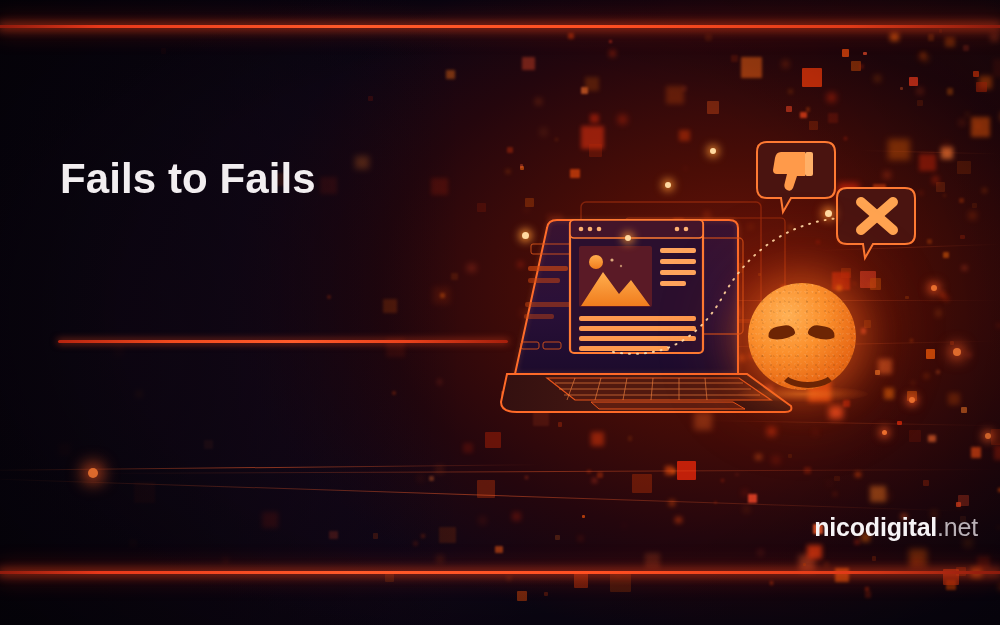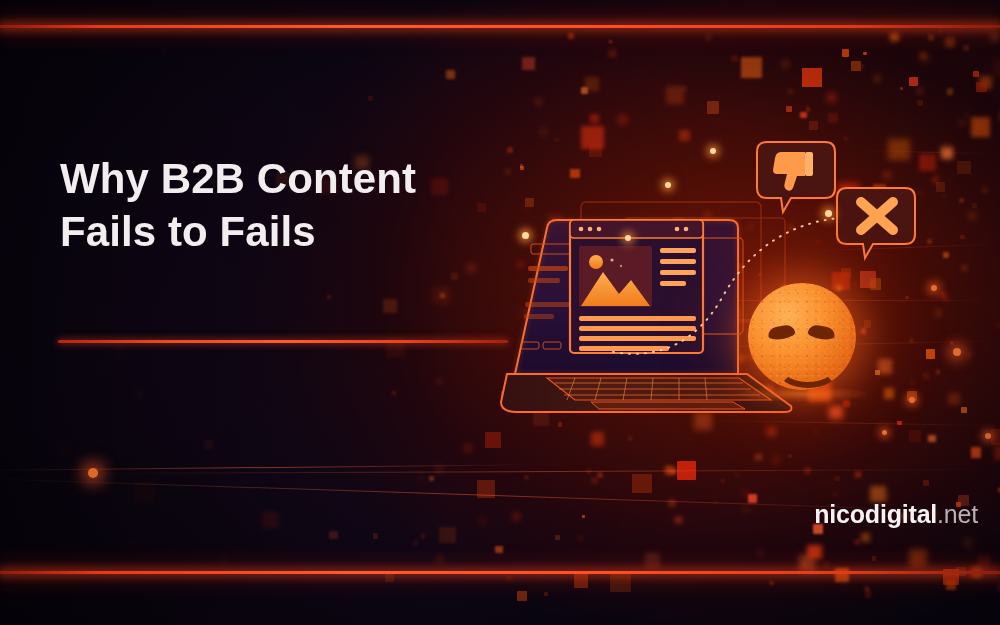--- a/index.html
+++ b/index.html
@@ -70,21 +70,21 @@
   }
   .rule{
     position:absolute;left:58px;top:340px;width:450px;height:3px;
     background:linear-gradient(90deg,#b7240f 0%,#ef4a1e 25%,#ff5b2b 52%,#e8411b 78%,#a51f0c 100%);
     box-shadow:0 0 7px 1px rgba(240,70,28,.5);
     border-radius:2px;
   }
 
   
   .logo{
-    position:absolute;right:22px;top:500px;
+    position:absolute;right:22px;top:513px;
     font-size:25px;letter-spacing:-.2px;white-space:nowrap;
   }
   .logo-main{color:#f6f3f5;font-weight:700;}
   .logo-tld{color:#b9b0b6;font-weight:400;}
 
   
   .illus{position:absolute;left:495px;top:120px;width:430px;height:310px;}
   .illus svg{display:block;width:430px;height:310px;overflow:visible;}
 
   
@@ -582,21 +582,20 @@
     </div>
 
     <div class="arcdot" style="left:27px;top:112px;width:7px;height:7px;box-shadow:0 0 9px 3px rgba(255,150,50,.9);"></div>
     <div class="arcdot" style="left:130px;top:115px;width:6px;height:6px;box-shadow:0 0 9px 3px rgba(255,150,50,.85);"></div>
     <div class="arcdot" style="left:170px;top:62px;width:6px;height:6px;box-shadow:0 0 9px 3px rgba(255,150,50,.85);"></div>
     <div class="arcdot" style="left:215px;top:28px;width:6px;height:6px;box-shadow:0 0 9px 3px rgba(255,150,50,.85);"></div>
     <div class="arcdot" style="left:330px;top:90px;width:7px;height:7px;box-shadow:0 0 10px 3px rgba(255,140,45,.9);"></div>
   </div>
 
   <div class="headline">
-    <div class="title-line">Why B2B Content</div>
     <div class="title-line">Fails to Fails</div>
   </div>
   <div class="rule"></div>
 
   <div class="logo">
     <span class="logo-main">nicodigital</span><span class="logo-tld">.net</span>
   </div>
 
 </div>
 

